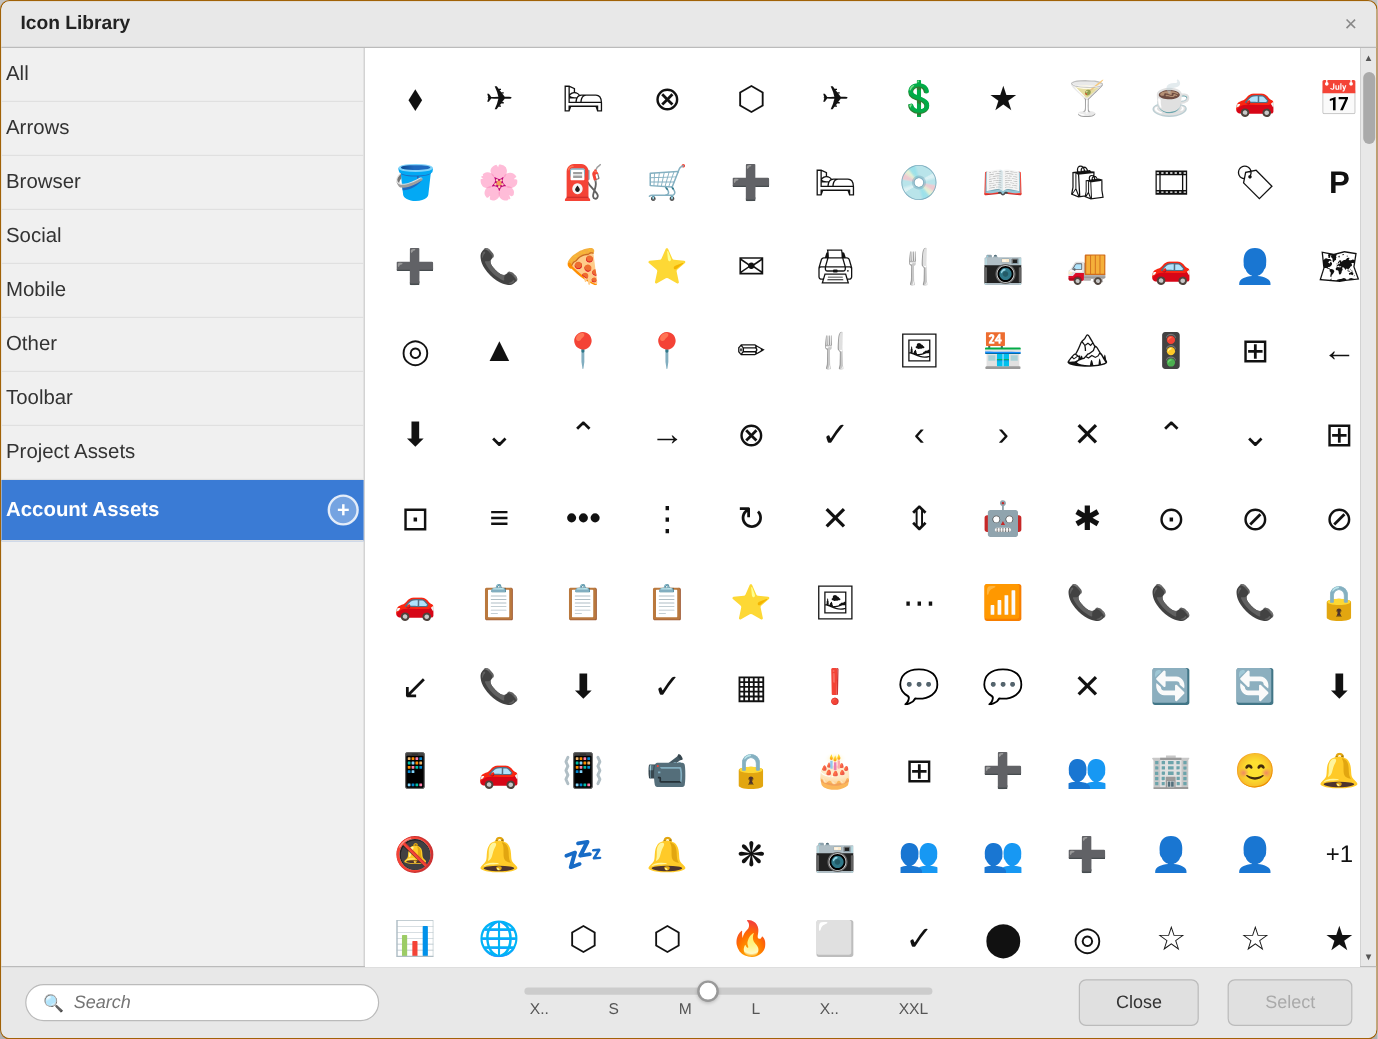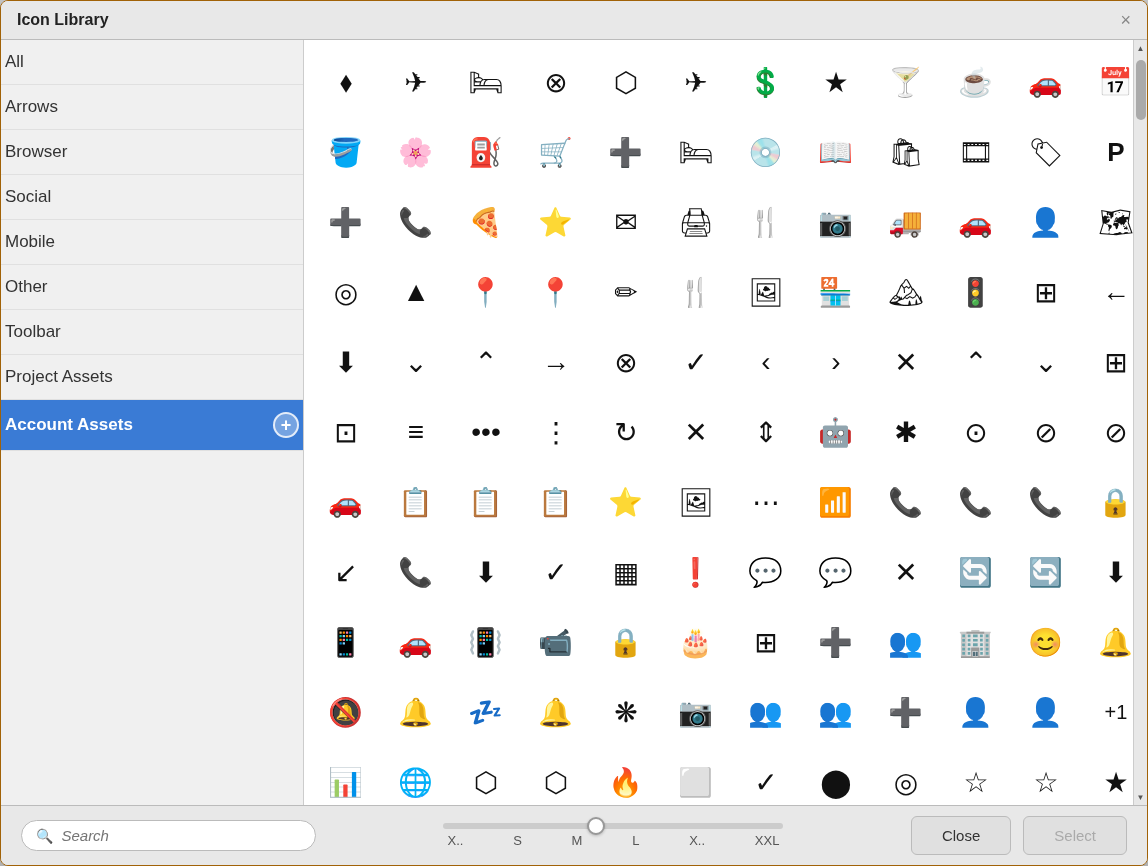--- a/index.html
+++ b/index.html
@@ -237,20 +237,21 @@
     }
 
     .btn-select {
       padding: 10px 30px;
       background: #e0e0e0;
       border: 1px solid #bbb;
       border-radius: 6px;
       font-size: 15px;
       cursor: pointer;
       color: #aaa;
+      margin-left: 12px;
     }
   </style>
 </head>
 <body>
 
 <div class="dialog">
 
   <div class="title-bar">
     <span class="title-text">Icon Library</span>
     <span class="close-x">×</span>

